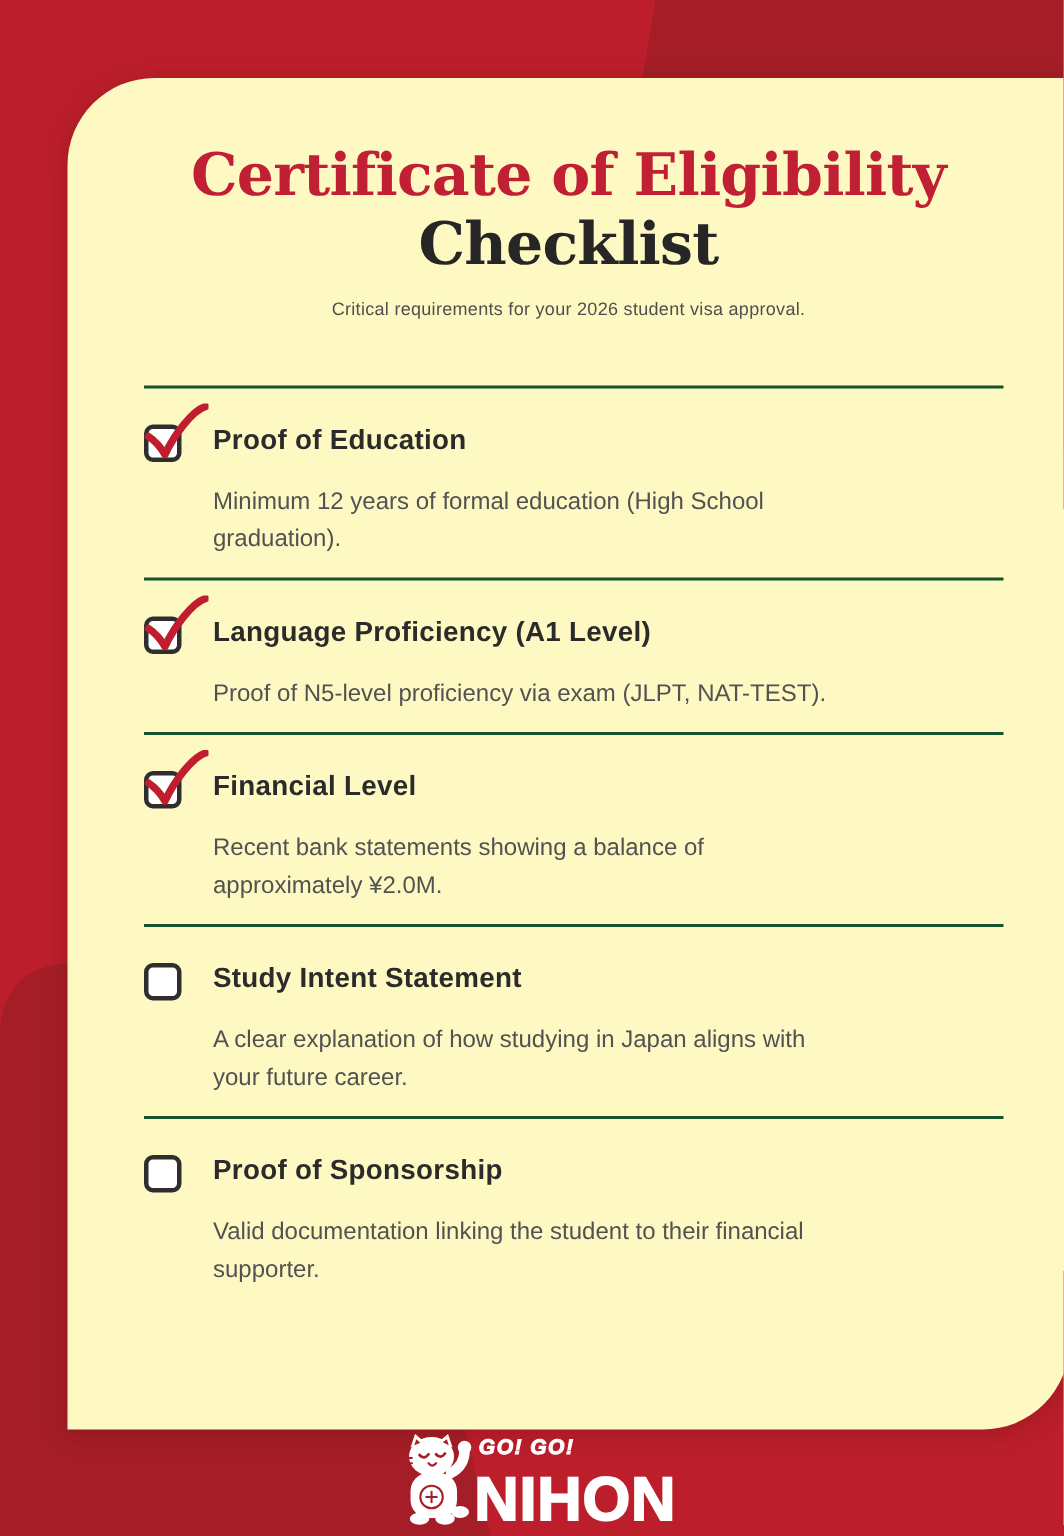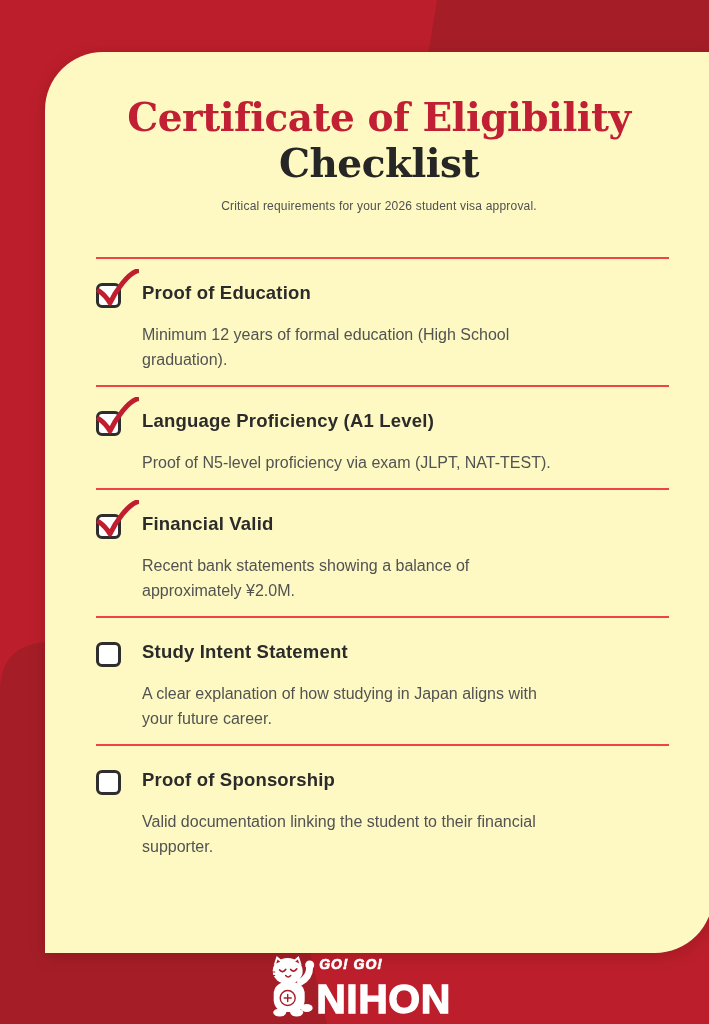--- a/index.html
+++ b/index.html
@@ -18,21 +18,21 @@
     padding-top:43px; box-sizing:border-box;
   }
   .title { margin:0; text-align:center; font-family:"DejaVu Serif", serif; font-weight:700;
            font-size:39px; line-height:1.17; letter-spacing:-0.5px; white-space:nowrap; }
   .title .line1 { display:block; color:#C11F33; }
   .title .line2 { display:block; color:#262626; }
   .subtitle { margin:13px 0 0; text-align:center; font-size:12px; color:#4F4F4F; letter-spacing:0.2px; }
 
   .list { margin:44px 44px 0 51px; }
   .item { display:flex; align-items:flex-start; padding:21px 0 13px;
-          border-top:2px solid #ef4444; }
+          border-top:2px solid #14532d; }
   .checkbox { position:relative; flex:0 0 auto; width:25px; height:25px; box-sizing:border-box;
               border:3.5px solid #2E2E2E; border-radius:6px; margin-top:3px; background:#fff; }
   .checkmark { position:absolute; left:-4px; top:-17px; width:44px; height:42px; }
   .item-text { margin-left:21px; }
   .item-title { font-size:18.5px; font-weight:700; color:#2B2B2B; letter-spacing:0.2px; line-height:26px; }
   .item-desc { margin-top:16px; font-size:16px; line-height:25px; color:#525252; white-space:pre-line; }
 
   
   .footer-logo { position:absolute; left:50%; top:955px; transform:translateX(-50%);
                  display:flex; align-items:center; color:#FFFFFF; }
@@ -86,21 +86,21 @@
       </div>
     </div>
 
     <div class="item">
       <div class="checkbox">
         <svg class="checkmark" viewBox="0 0 44 42">
           <path d="M4,22 C7,24 12,29 15,34 C21,21 33,5 42,2" fill="none" stroke="#C01E2E" stroke-width="5" stroke-linecap="round" stroke-linejoin="round"></path>
         </svg>
       </div>
       <div class="item-text">
-        <div class="item-title">Financial Valid</div>
+        <div class="item-title">Financial Level</div>
         <div class="item-desc">Recent bank statements showing a balance of
 approximately ¥2.0M.</div>
       </div>
     </div>
 
     <div class="item">
       <div class="checkbox">
         
       </div>
       <div class="item-text">

